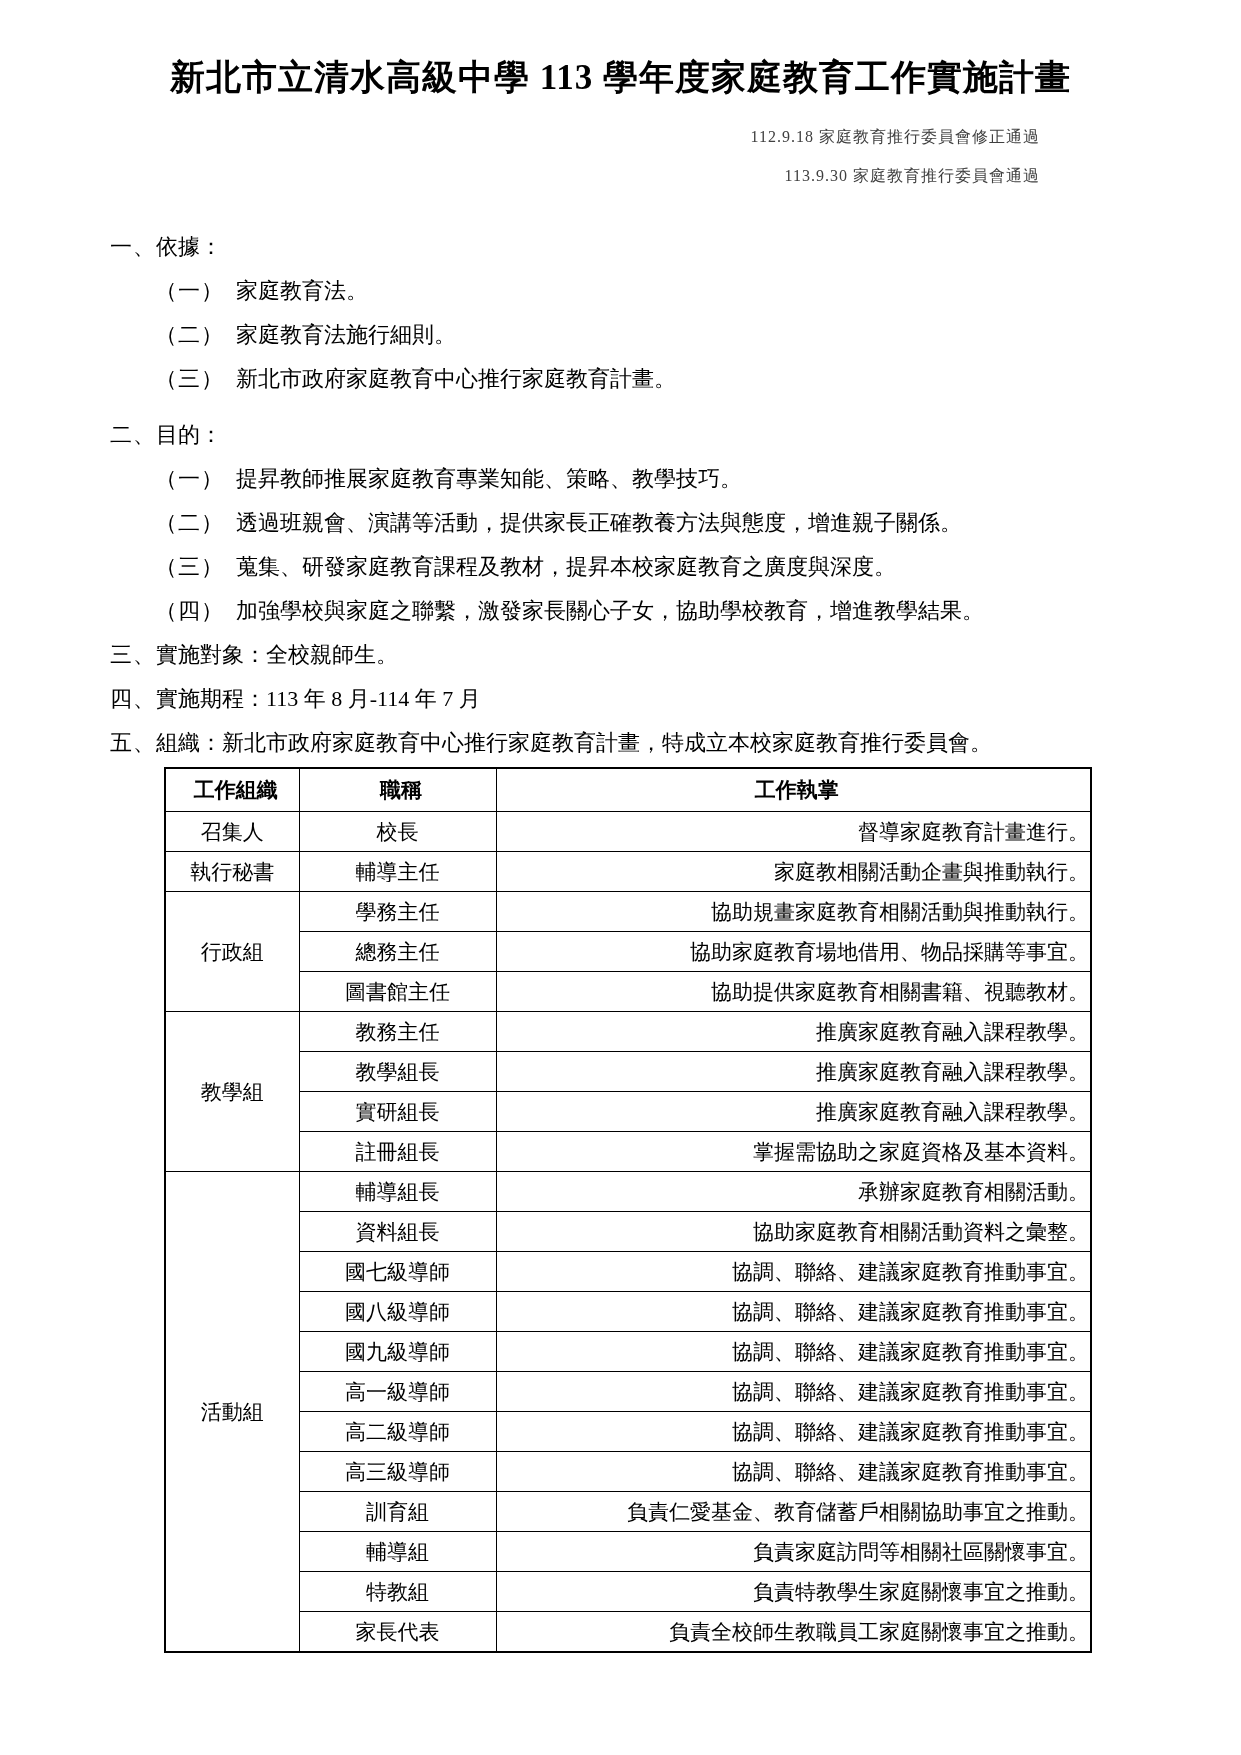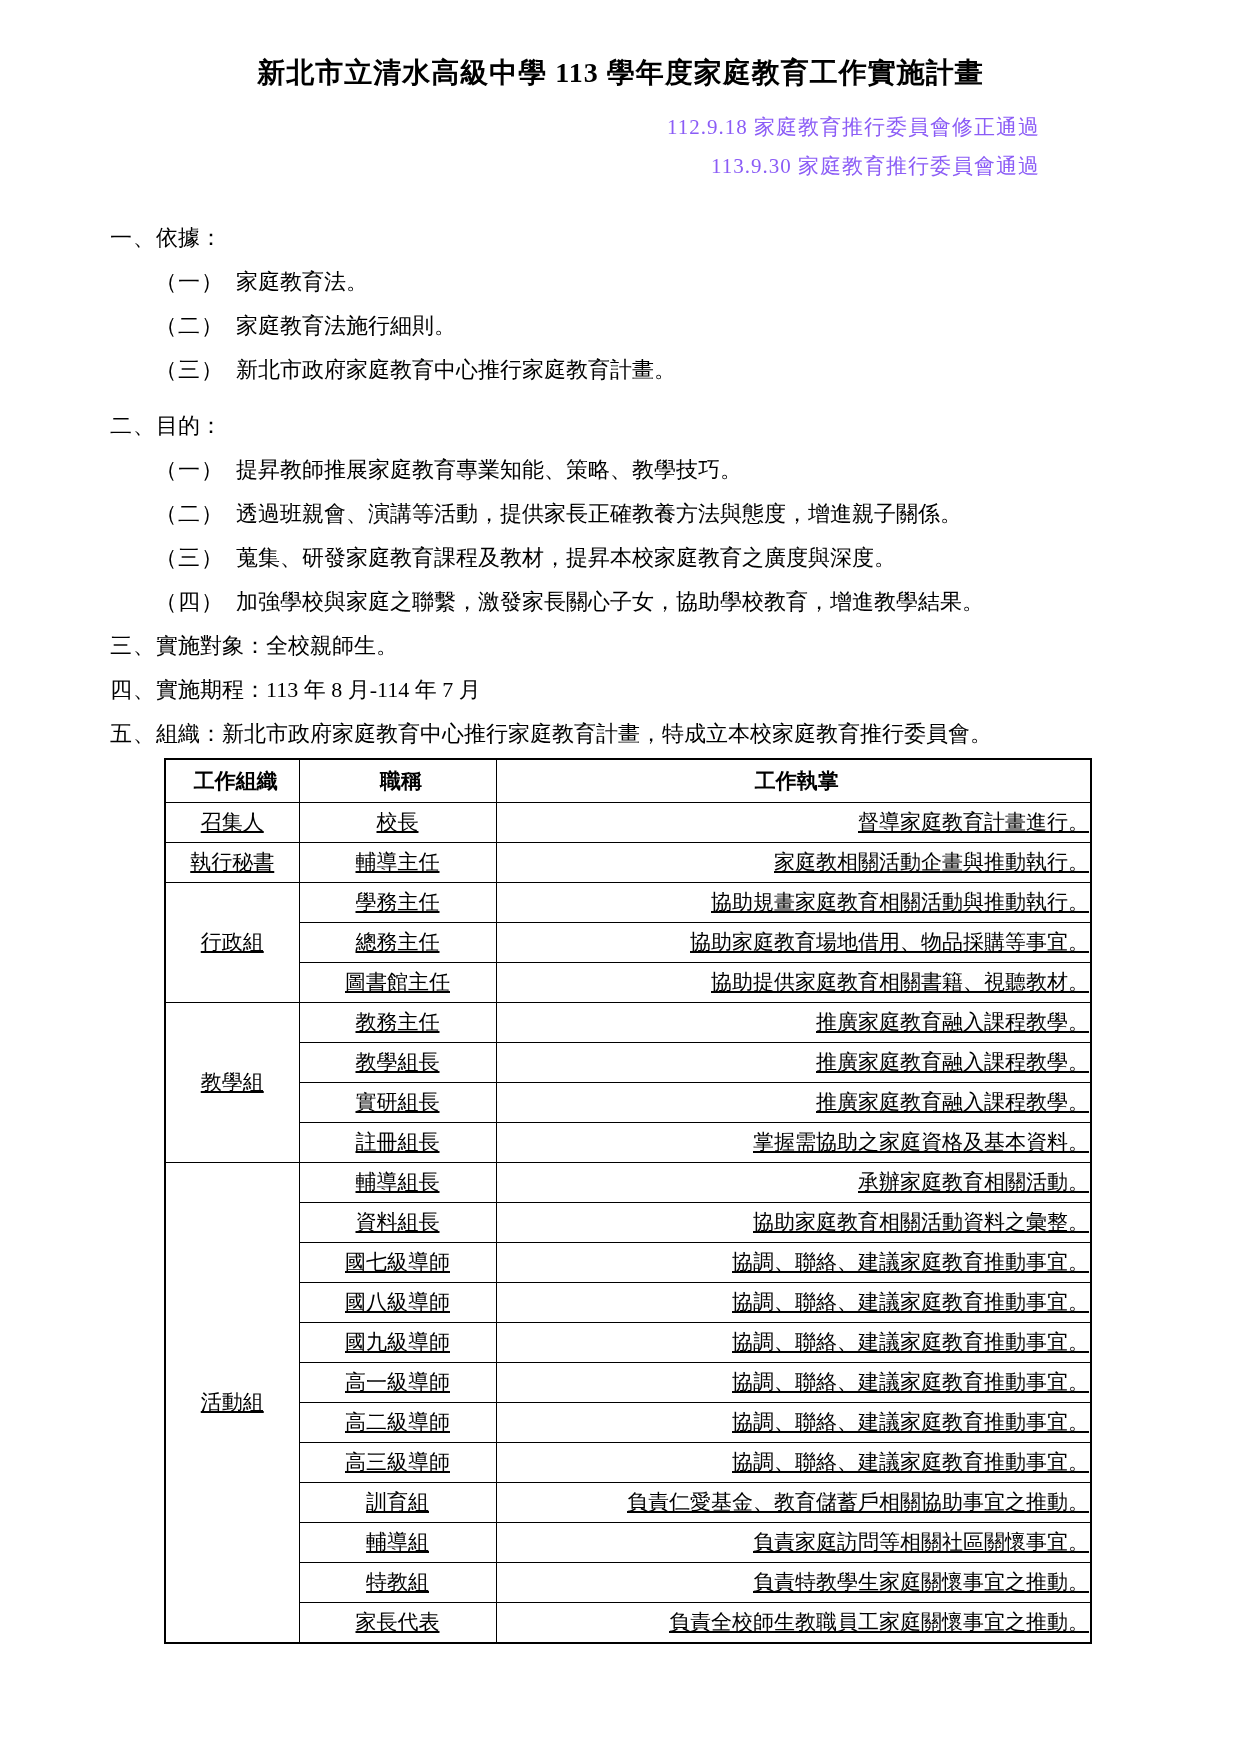--- a/index.html
+++ b/index.html
@@ -15,31 +15,31 @@
     color: #000000;
   }
   .page {
     position: relative;
     width: 1241px;
     height: 1755px;
   }
   .doc-title {
     margin: 54px 0 0 0;
     text-align: center;
-    font-size: 28px;
+    font-size: 35px;
     font-weight: 600;
     letter-spacing: 1px;
     line-height: 1.35;
   }
   .revisions {
     margin-top: 16px;
     padding-right: 201px;
     text-align: right;
-    color: #8b5cf6;
-    font-size: 21px;
+    color: #404040;
+    font-size: 16px;
     line-height: 39px;
     letter-spacing: 1px;
   }
   .doc-body {
     margin-top: 30px;
     font-size: 22px;
   }
   .line {
     display: flex;
     align-items: center;
@@ -63,21 +63,21 @@
     font-size: 21px;
     overflow: hidden;
     white-space: nowrap;
   }
   .org-table th {
     height: 40px;
     font-weight: bold;
     text-align: center;
     padding-left: 8px;
   }
-  .org-table td { height: 37px; text-decoration: underline; }
+  .org-table td { height: 37px; }
   .c-group, .c-title { text-align: center; }
   .c-duty { text-align: right; padding-left: 23px; }
 </style>
 </head>
 <body>
 
 <div class="page">
 
   <h1 class="doc-title">新北市立清水高級中學 113 學年度家庭教育工作實施計畫</h1>
 

